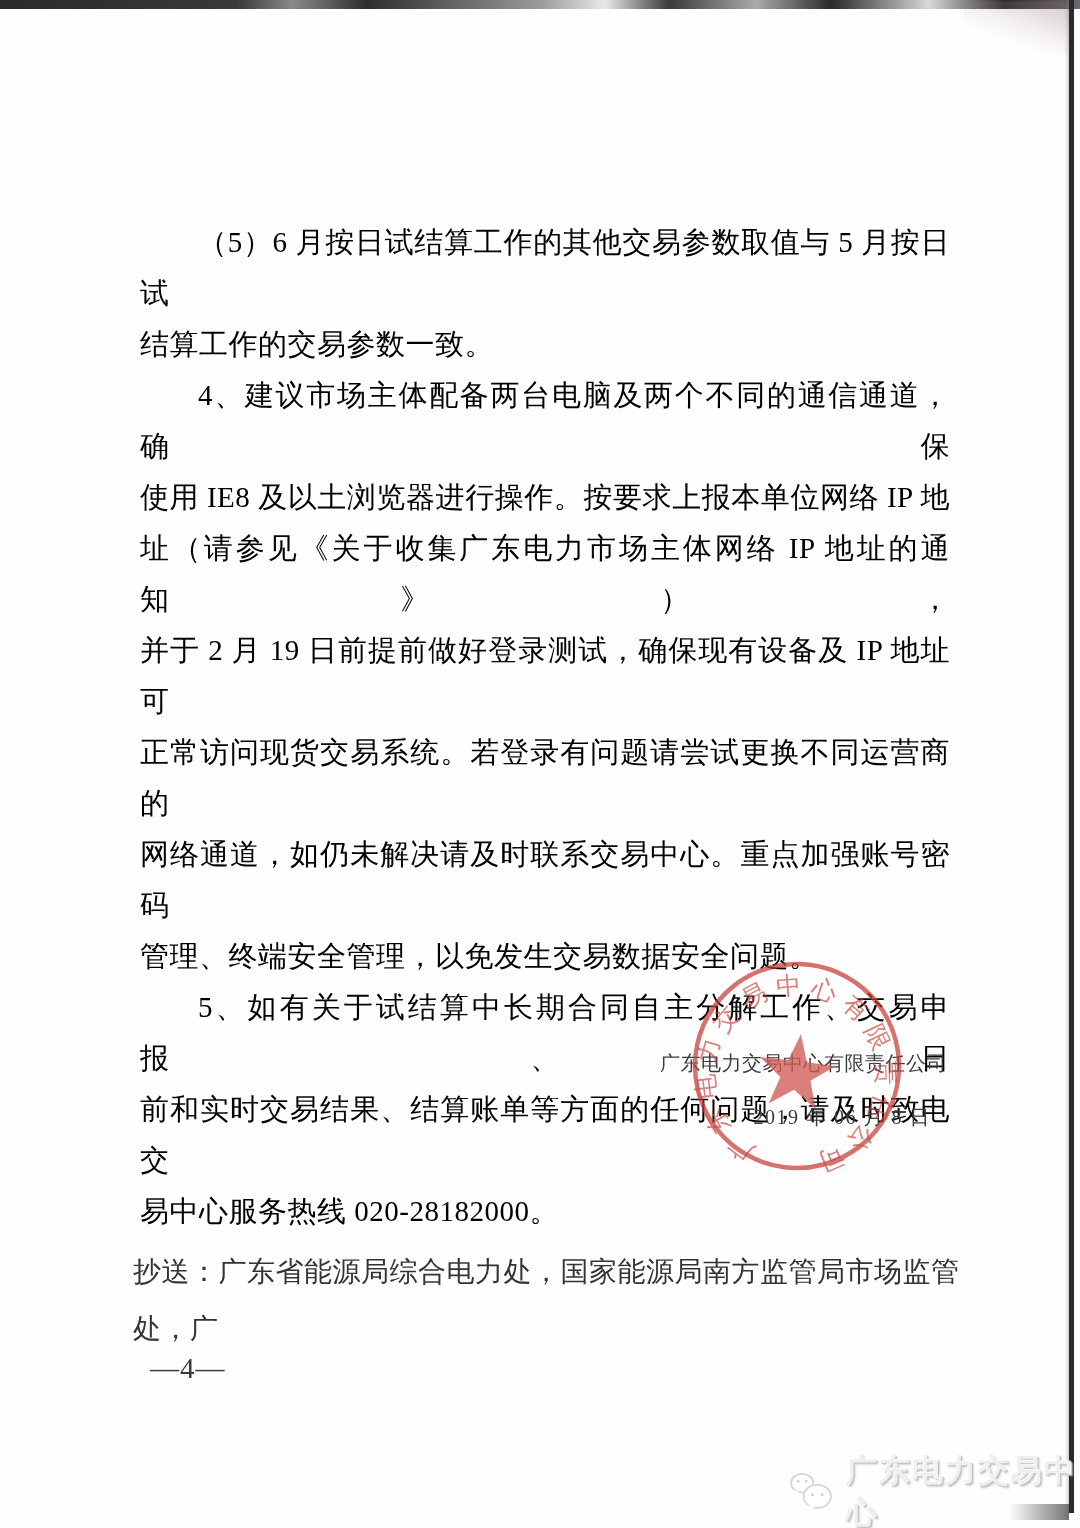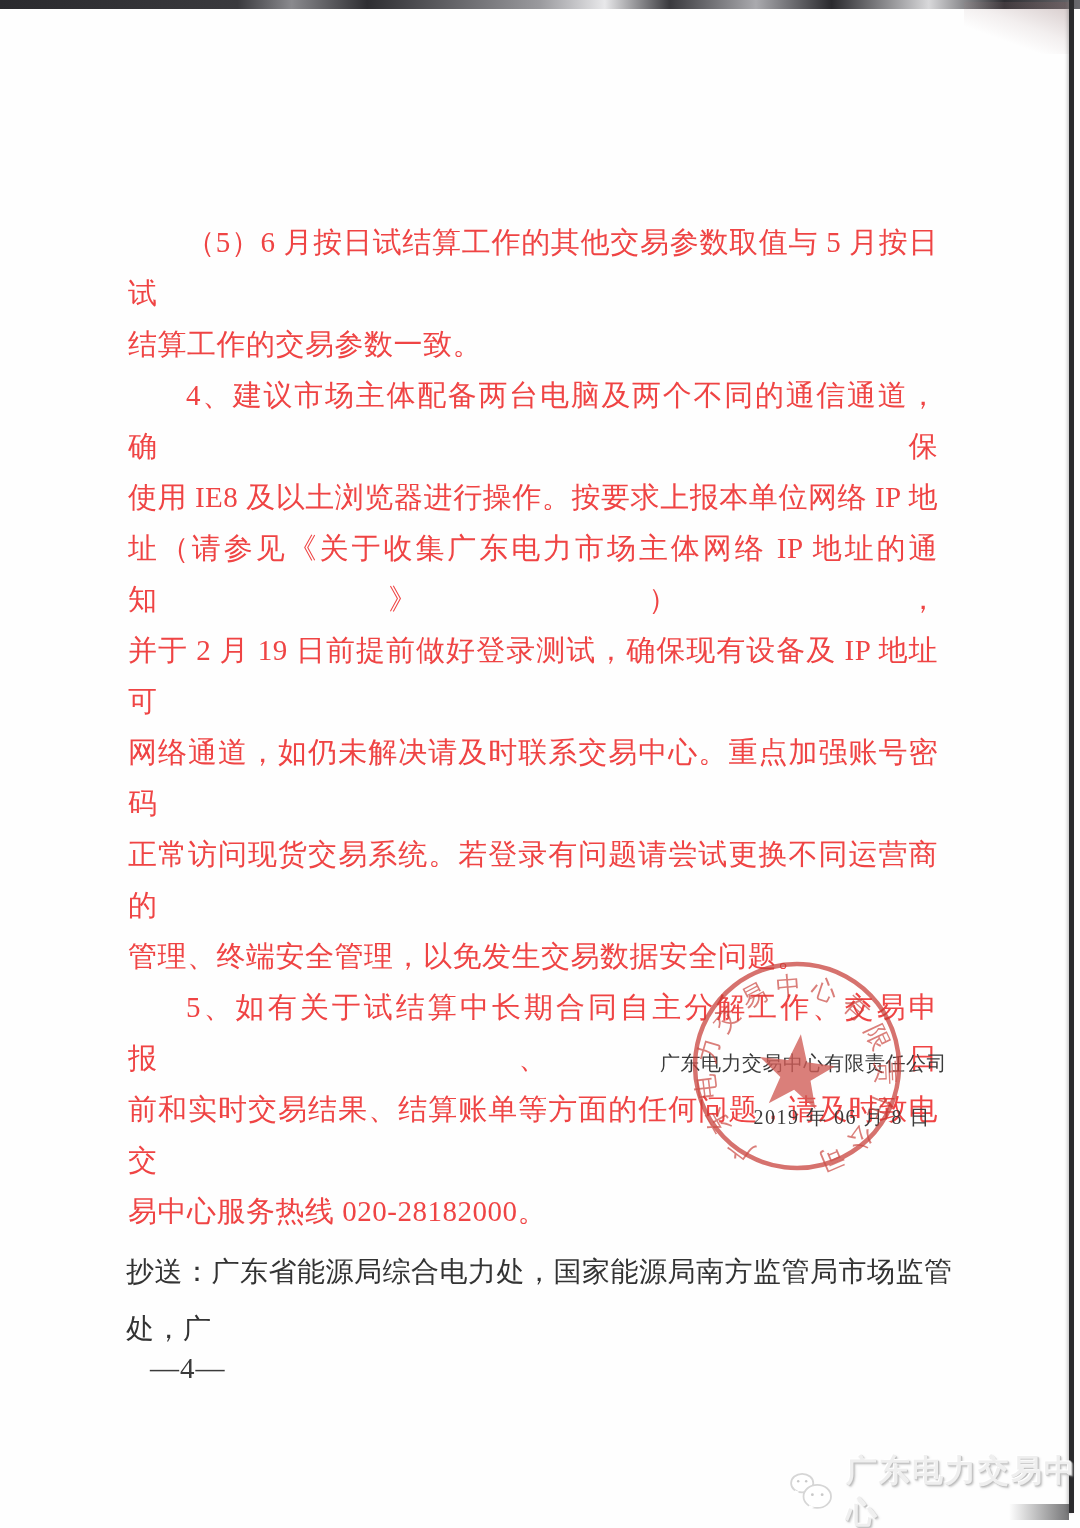--- a/index.html
+++ b/index.html
@@ -26,22 +26,22 @@
     position:absolute;left:1069px;top:0;width:5px;height:1513px;
     background:#2b2b2d;
     box-shadow:-2px 0 3px rgba(120,120,120,.35);
   }
   .corner-dark{
     position:absolute;right:11px;bottom:8px;width:60px;height:16px;
     background:linear-gradient(90deg,transparent,rgba(70,70,72,.75));
   }
   
   .body-text{
-    position:absolute;left:128px;top:217px;width:810px;
-    font-size:29px;line-height:51px;letter-spacing:.5px;color:#ef4444;
+    position:absolute;left:140px;top:217px;width:810px;
+    font-size:29px;line-height:51px;letter-spacing:.5px;color:#000000;
   }
   .body-text p{margin:0;padding:0;white-space:nowrap;}
   .body-text p.fill{white-space:normal;text-align:justify;text-align-last:justify;}
   .body-text p.indent{text-indent:2em;}
   
   .signature{
     position:absolute;right:133px;top:1036px;
     font-size:20px;line-height:54px;color:#3a3a3a;text-align:right;letter-spacing:.5px;
   }
   .signature .date{margin-right:16px;letter-spacing:1.5px;}
@@ -53,21 +53,21 @@
     opacity:.92;
   }
   .seal-char{
     fill:rgba(200,62,56,.72);
     font-size:25px;
     font-family:"Liberation Serif","DejaVu Serif",serif;
     text-anchor:middle;
   }
   
   .cc{
-    position:absolute;left:126px;top:1243px;width:830px;
+    position:absolute;left:133px;top:1243px;width:830px;
     font-size:28px;line-height:57px;color:#333;letter-spacing:.5px;
   }
   .cc .cc2{margin-left:82px;}
   .pageno{
     position:absolute;left:150px;top:1352px;
     font-size:29px;color:#3a3a3a;letter-spacing:1px;
   }
   
   .footer-logo{
     position:absolute;left:788px;top:1450px;
@@ -91,22 +91,22 @@
   <div class="right-edge"></div>
   <div class="corner-dark"></div>
 
   <div class="body-text" id="body-lines">
       <p class="indent fill">（5）6 月按日试结算工作的其他交易参数取值与 5 月按日试</p>
       <p class="">结算工作的交易参数一致。</p>
       <p class="indent fill">4、建议市场主体配备两台电脑及两个不同的通信通道，确保</p>
       <p class="fill">使用 IE8 及以土浏览器进行操作。按要求上报本单位网络 IP 地</p>
       <p class="fill">址（请参见《关于收集广东电力市场主体网络 IP 地址的通知》），</p>
       <p class="fill">并于 2 月 19 日前提前做好登录测试，确保现有设备及 IP 地址可</p>
+      <p class="fill">正常访问现货交易系统。若登录有问题请尝试更换不同运营商的</p>
       <p class="fill">网络通道，如仍未解决请及时联系交易中心。重点加强账号密码</p>
-      <p class="fill">正常访问现货交易系统。若登录有问题请尝试更换不同运营商的</p>
       <p class="">管理、终端安全管理，以免发生交易数据安全问题。</p>
       <p class="indent fill">5、如有关于试结算中长期合同自主分解工作、交易申报、日</p>
       <p class="fill">前和实时交易结果、结算账单等方面的任何问题，请及时致电交</p>
       <p class="">易中心服务热线 020-28182000。</p>
     </div>
 
   <div class="signature">
     <div>广东电力交易中心有限责任公司</div>
     <div class="date">2019 年 06 月 8 日</div>
   </div>

